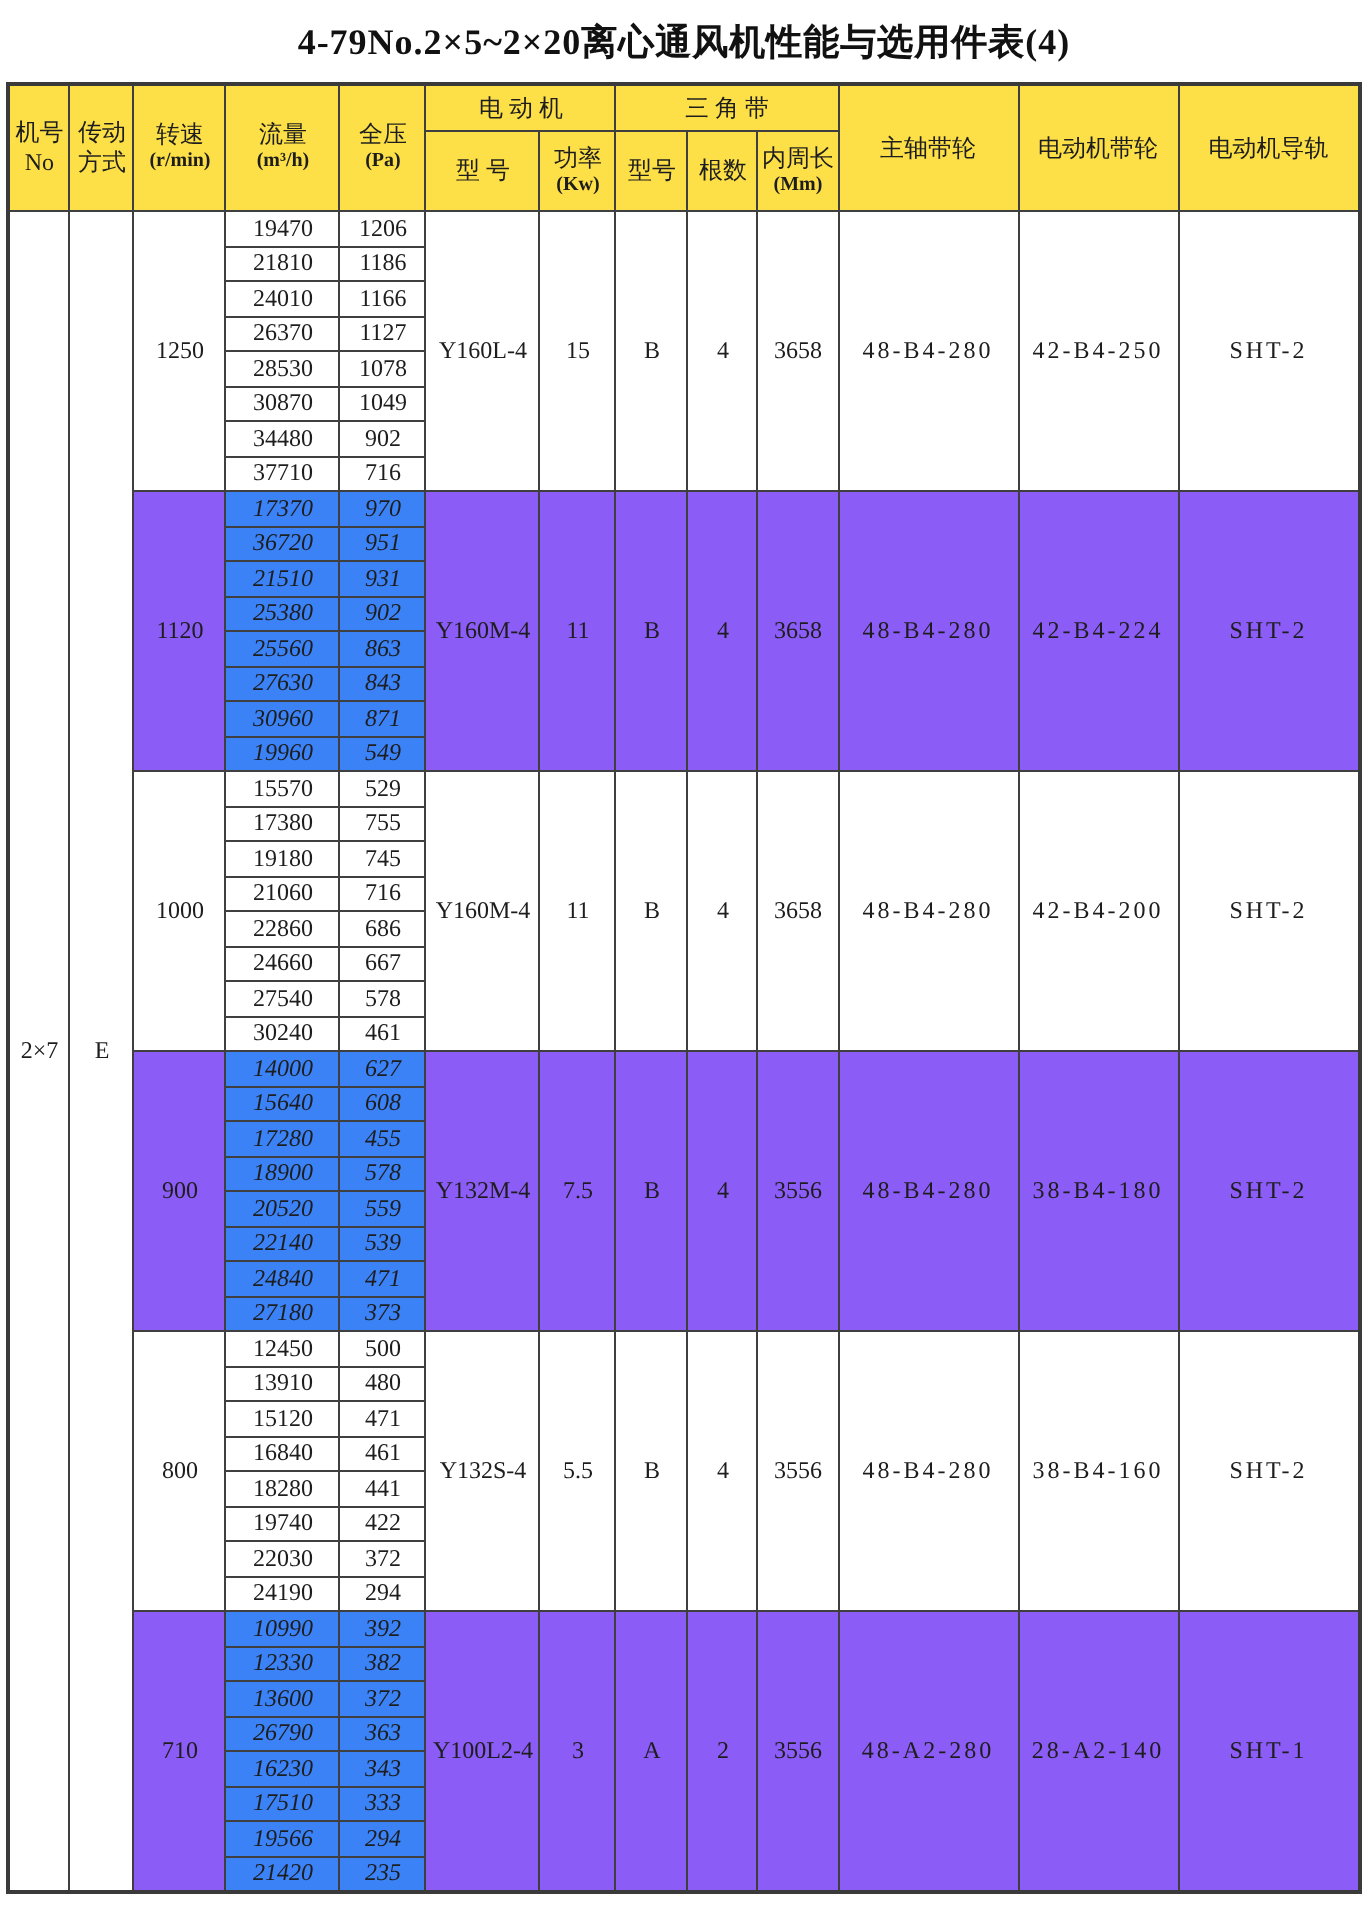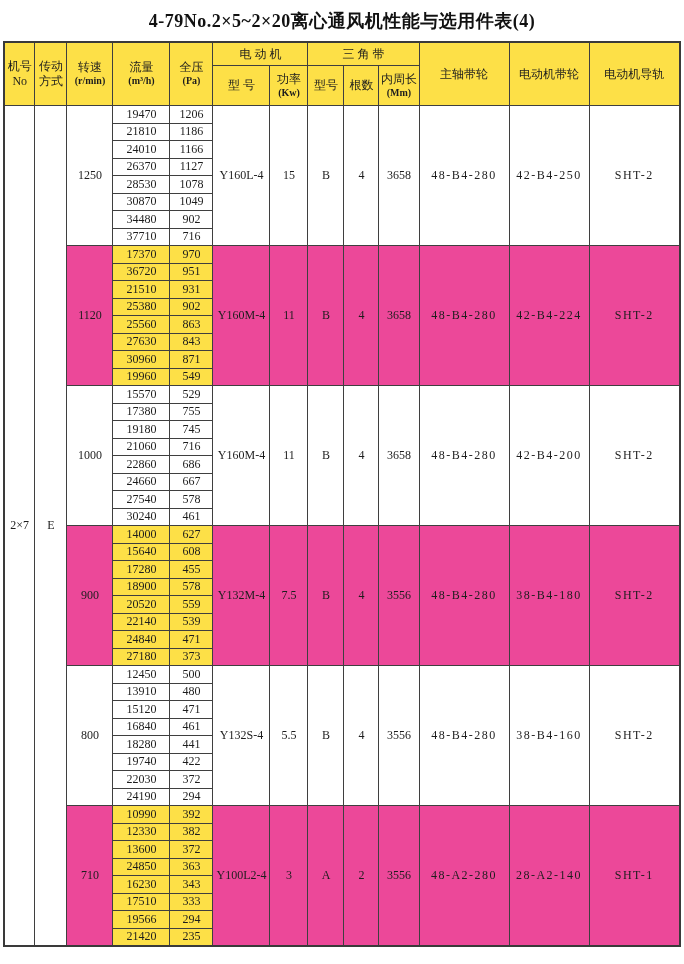--- a/index.html
+++ b/index.html
@@ -23,22 +23,22 @@
     padding:0;font-weight:normal;
     font-size:12px;line-height:1.25;
     overflow:hidden;white-space:nowrap;
   }
   thead th{background:#fde047;font-size:12.5px;}
   thead tr.group-row th{height:22px;}
   thead tr.sub-row th{height:39px;}
   .hdr-2line span{display:block;}
   .unit{font-size:10px;font-weight:bold;}
   tbody td{height:16.5px;}
-  td.cell-shaded{background:#ec4899;}
-  td.cell-shaded-light{background:#fde047;}
+  td.cell-shaded{background:#8b5cf6;}
+  td.cell-shaded-light{background:#3b82f6;font-style:italic;}
   td.spaced{letter-spacing:1.5px;font-size:12px;}
   
   col.c-machine{width:31px;}
   col.c-drive{width:32px;}
   col.c-speed{width:46px;}
   col.c-flow{width:57px;}
   col.c-press{width:43px;}
   col.c-mmodel{width:57px;}
   col.c-power{width:38px;}
   col.c-btype{width:36px;}
@@ -335,21 +335,21 @@
         </tr>
         <tr>
           <td class="cell-shaded-light">12330</td>
           <td class="cell-shaded-light">382</td>
         </tr>
         <tr>
           <td class="cell-shaded-light">13600</td>
           <td class="cell-shaded-light">372</td>
         </tr>
         <tr>
-          <td class="cell-shaded-light">24850</td>
+          <td class="cell-shaded-light">26790</td>
           <td class="cell-shaded-light">363</td>
         </tr>
         <tr>
           <td class="cell-shaded-light">16230</td>
           <td class="cell-shaded-light">343</td>
         </tr>
         <tr>
           <td class="cell-shaded-light">17510</td>
           <td class="cell-shaded-light">333</td>
         </tr>

